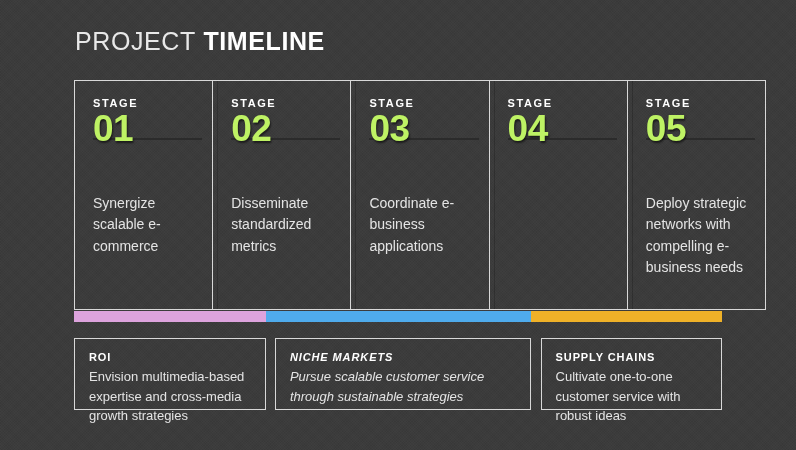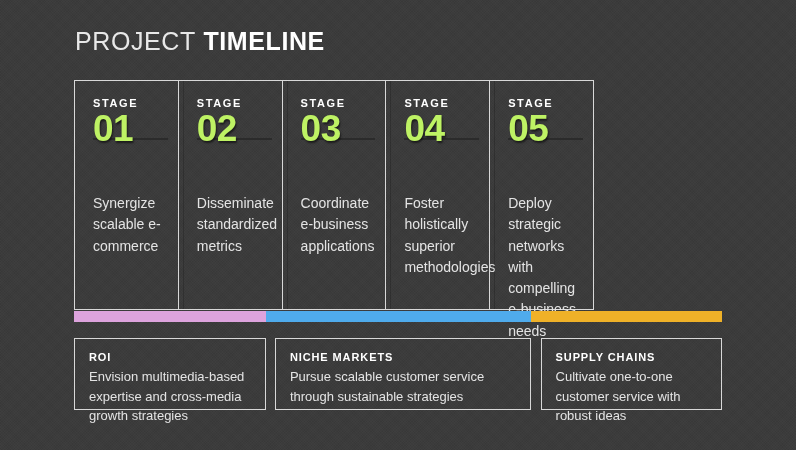--- a/index.html
+++ b/index.html
@@ -48,21 +48,21 @@
   .title .bold {
     font-weight: bold;
     color: #ffffff;
   }
 
   
   .stage-frame {
     position: absolute;
     left: 74px;
     top: 80px;
-    width: 520px;
+    width: 692px;
     height: 230px;
     border: 1px solid #d8d8d8;
     box-sizing: border-box;
     z-index: 2;
   }
   .stage-row {
     position: absolute;
     inset: 0;
     display: flex;
   }
@@ -172,37 +172,37 @@
   <div class="title">
     <span class="thin">PROJECT</span>
     <span class="bold">TIMELINE</span>
   </div>
 
   <div class="stage-frame">
     <div class="stage-row" id="stage-row">
         <div class="stage"><div class="stage-label">STAGE</div><div class="stage-num">01</div><div class="stage-rule"></div><div class="stage-desc">Synergize scalable e-commerce</div></div>
         <div class="stage"><div class="stage-label">STAGE</div><div class="stage-num">02</div><div class="stage-rule"></div><div class="stage-desc">Disseminate standardized metrics</div></div>
         <div class="stage"><div class="stage-label">STAGE</div><div class="stage-num">03</div><div class="stage-rule"></div><div class="stage-desc">Coordinate e-business applications</div></div>
-        <div class="stage"><div class="stage-label">STAGE</div><div class="stage-num">04</div><div class="stage-rule"></div><div class="stage-desc">Foster holistically superior methodologies</div></div>
+        <div class="stage"><div class="stage-label">STAGE</div><div class="stage-num">04</div><div class="stage-rule"></div></div>
         <div class="stage"><div class="stage-label">STAGE</div><div class="stage-num">05</div><div class="stage-rule"></div><div class="stage-desc">Deploy strategic networks with compelling e-business needs</div></div>
       </div>
   </div>
 
   <div class="colorbar" id="colorbar">
       <div class="seg" style="width: 29.6%; background: rgb(221, 163, 221);"></div>
       <div class="seg" style="width: 40.9%; background: rgb(79, 171, 236);"></div>
       <div class="seg" style="width: 29.5%; background: rgb(239, 177, 40);"></div>
     </div>
 
   <div class="bottom-row" id="bottom-row">
       <div class="bbox" style="left: 0%; width: 29.6%;">
         <div class="bbox-title">ROI</div>
         <div class="bbox-desc">Envision multimedia-based expertise and cross-media growth strategies</div>
       </div>
-      <div class="bbox" style="left: 31%; width: 39.5%;">
+      <div class="bbox" style="left: 31%; width: 39.5%; font-style: italic;">
         <div class="bbox-title">NICHE MARKETS</div>
         <div class="bbox-desc">Pursue scalable customer service through sustainable strategies</div>
       </div>
       <div class="bbox" style="left: 72%; width: 28%;">
         <div class="bbox-title">SUPPLY CHAINS</div>
         <div class="bbox-desc">Cultivate one-to-one customer service with robust ideas</div>
       </div>
     </div>
 
 </div>

